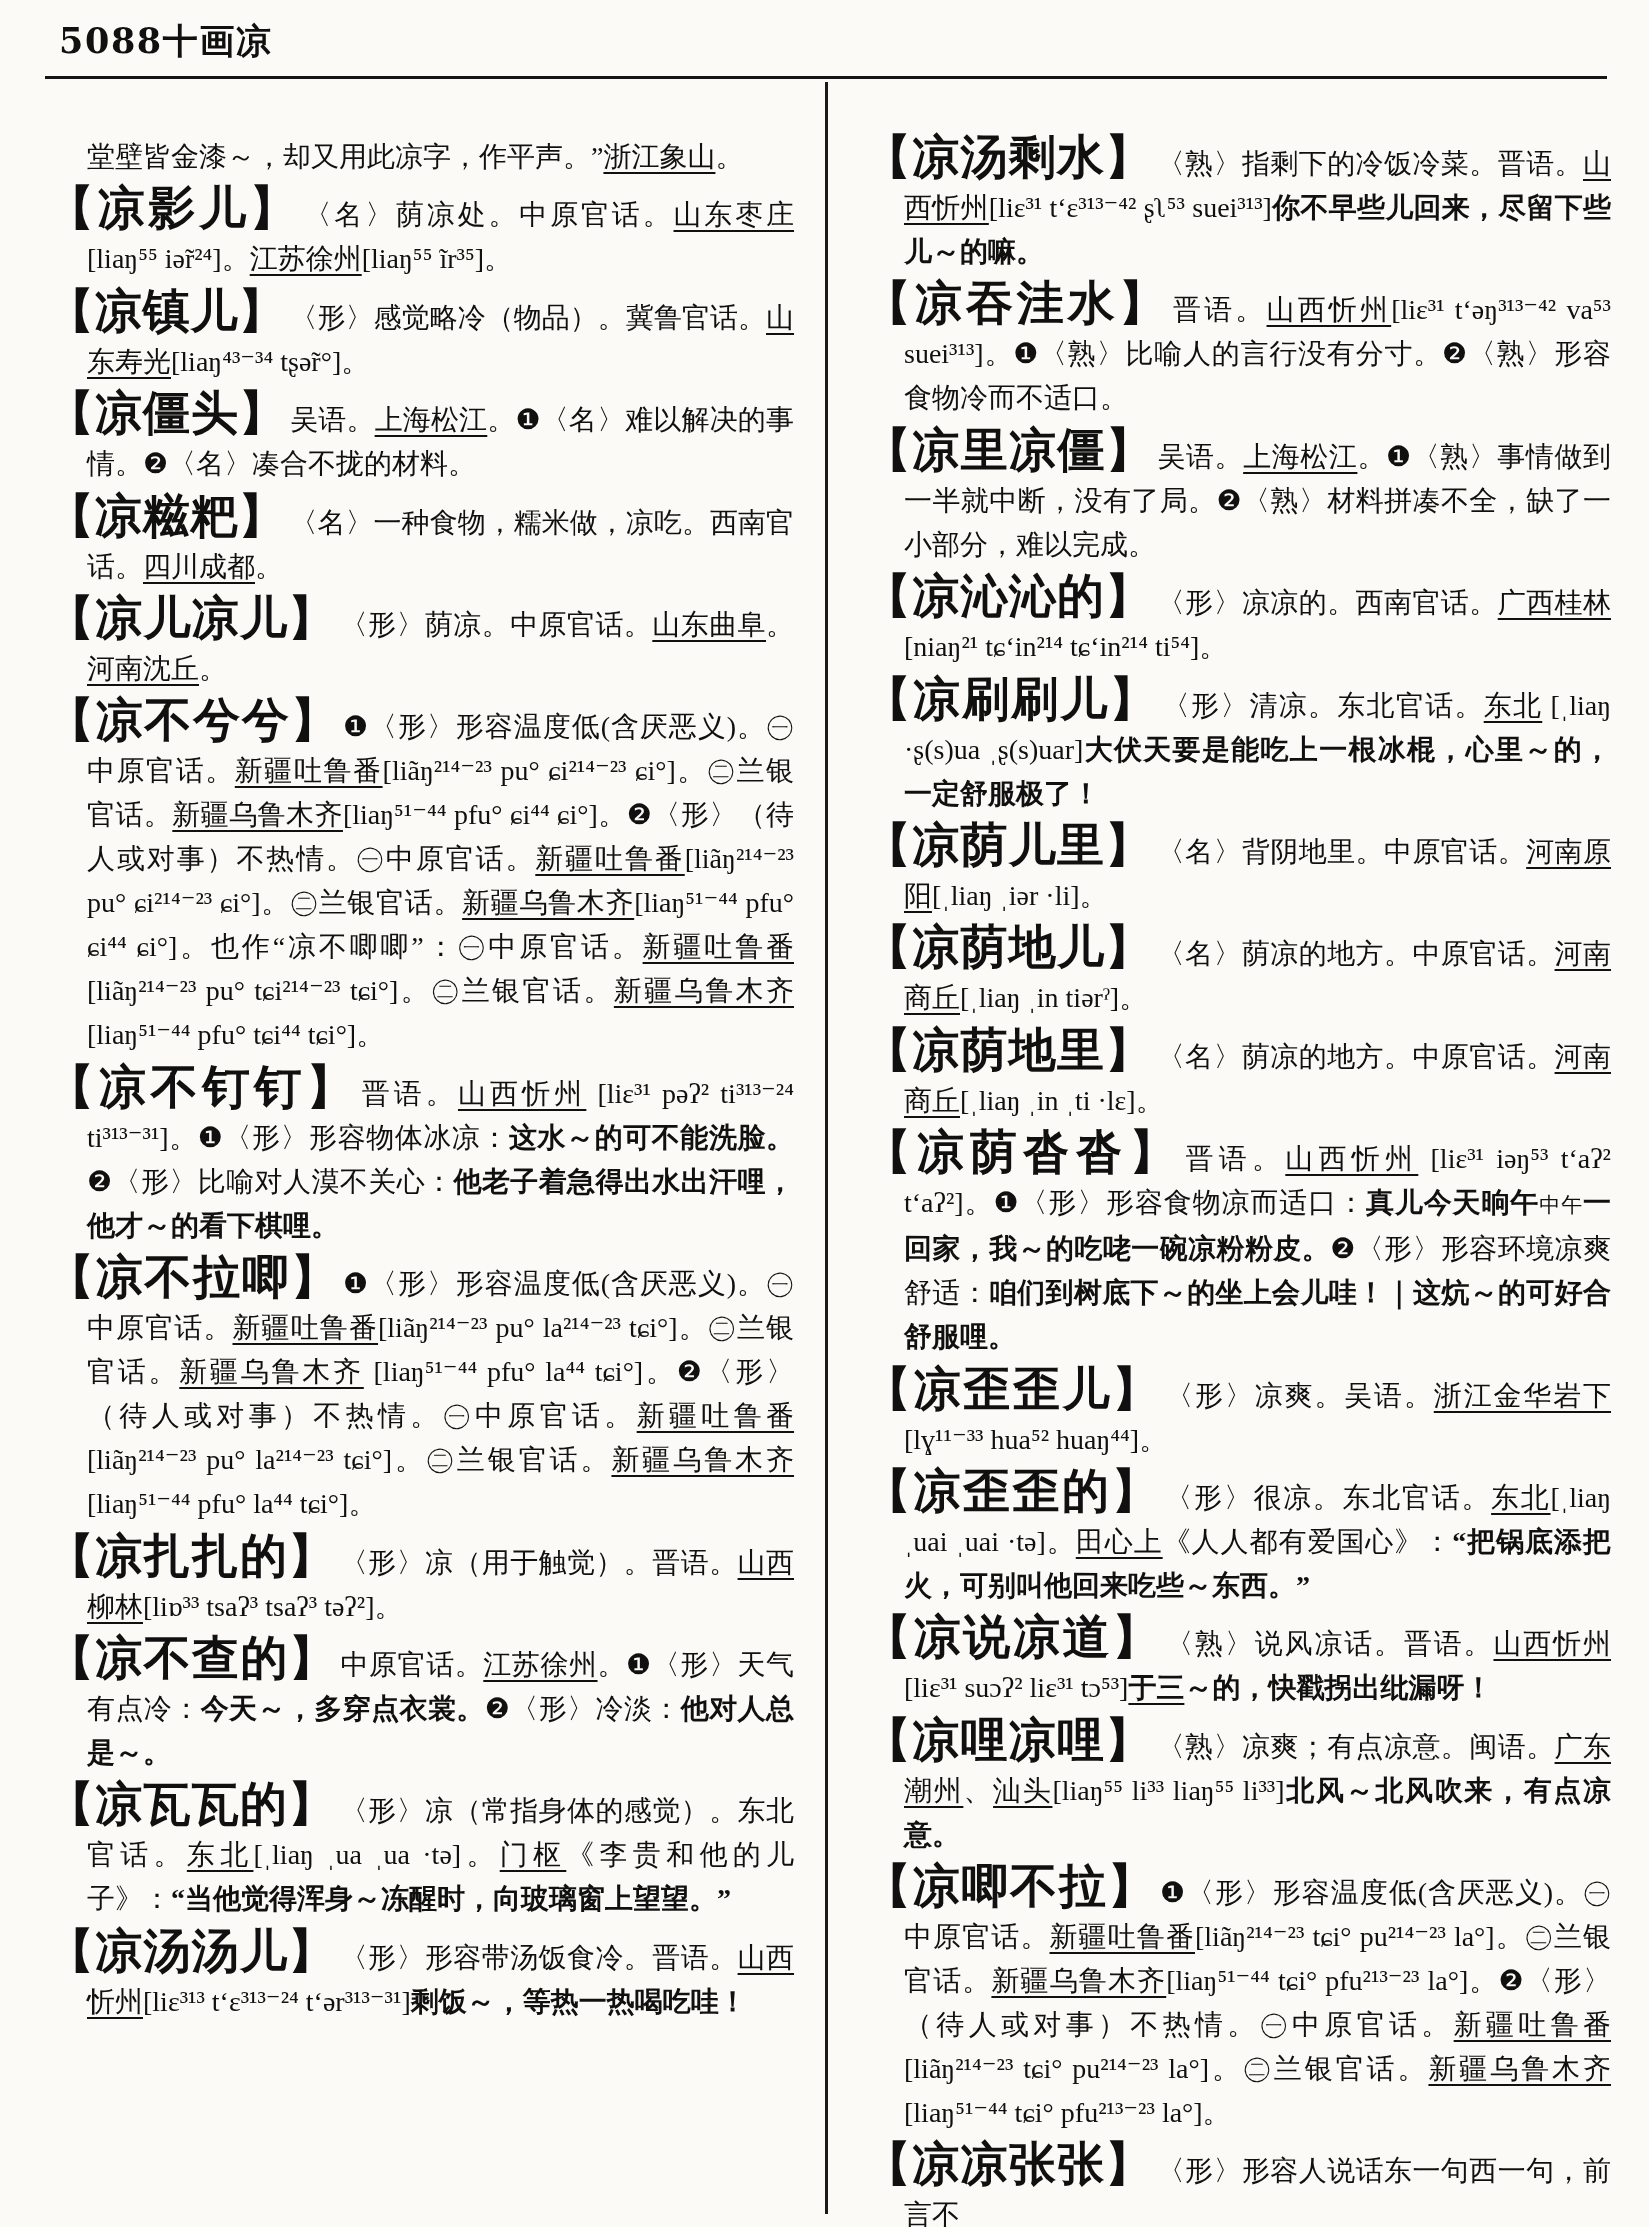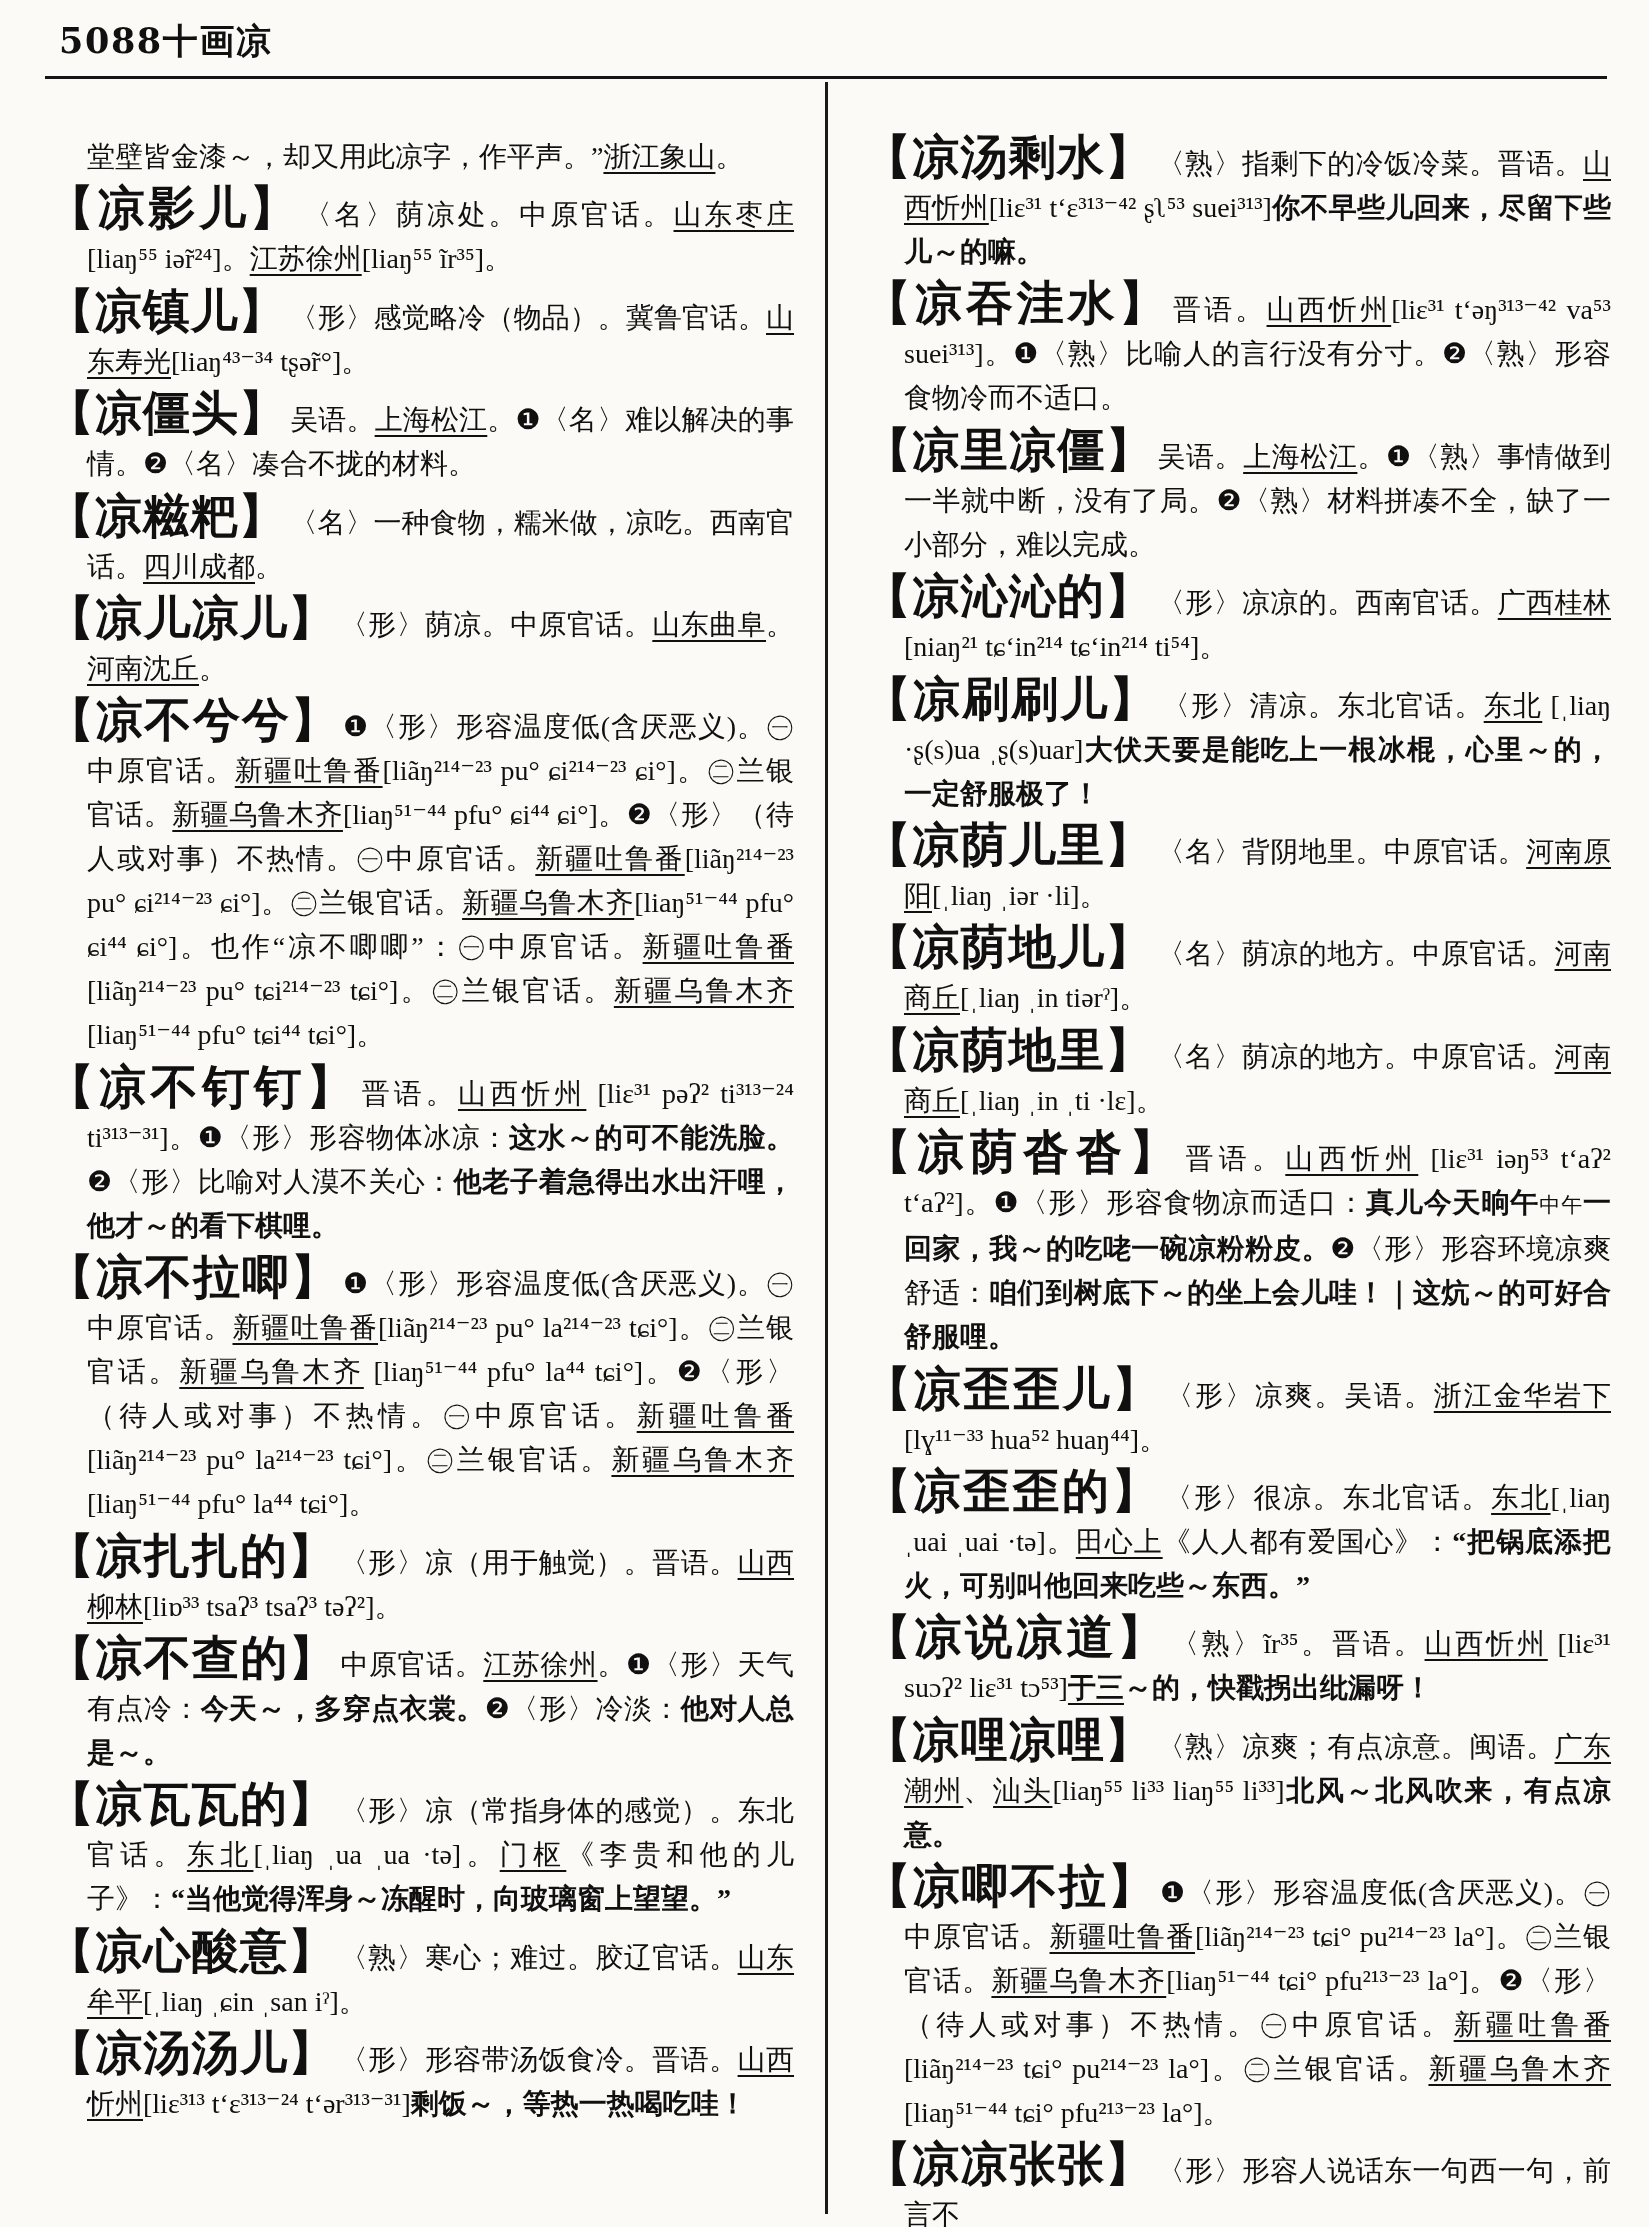--- a/index.html
+++ b/index.html
@@ -54,35 +54,34 @@
       <div class="entry"><span class="hw">【凉镇儿】</span><span>〈形〉感觉略冷（物品）。冀鲁官话。</span><span class="u">山东寿光</span><span>[liaŋ⁴³⁻³⁴ tʂə̃r°]。</span></div>
       <div class="entry"><span class="hw">【凉僵头】</span><span>吴语。</span><span class="u">上海松江</span><span>。❶〈名〉难以解决的事情。❷〈名〉凑合不拢的材料。</span></div>
       <div class="entry"><span class="hw">【凉糍粑】</span><span>〈名〉一种食物，糯米做，凉吃。西南官话。</span><span class="u">四川成都</span><span>。</span></div>
       <div class="entry"><span class="hw">【凉儿凉儿】</span><span>〈形〉荫凉。中原官话。</span><span class="u">山东曲阜</span><span>。</span><span class="u">河南沈丘</span><span>。</span></div>
       <div class="entry"><span class="hw">【凉不兮兮】</span><span>❶〈形〉形容温度低(含厌恶义)。㊀中原官话。</span><span class="u">新疆吐鲁番</span><span>[liãŋ²¹⁴⁻²³ pu° ɕi²¹⁴⁻²³ ɕi°]。㊁兰银官话。</span><span class="u">新疆乌鲁木齐</span><span>[liaŋ⁵¹⁻⁴⁴ pfu° ɕi⁴⁴ ɕi°]。❷〈形〉（待人或对事）不热情。㊀中原官话。</span><span class="u">新疆吐鲁番</span><span>[liãŋ²¹⁴⁻²³ pu° ɕi²¹⁴⁻²³ ɕi°]。㊁兰银官话。</span><span class="u">新疆乌鲁木齐</span><span>[liaŋ⁵¹⁻⁴⁴ pfu° ɕi⁴⁴ ɕi°]。也作“凉不唧唧”：㊀中原官话。</span><span class="u">新疆吐鲁番</span><span> [liãŋ²¹⁴⁻²³ pu° tɕi²¹⁴⁻²³ tɕi°]。㊁兰银官话。</span><span class="u">新疆乌鲁木齐</span><span>[liaŋ⁵¹⁻⁴⁴ pfu° tɕi⁴⁴ tɕi°]。</span></div>
       <div class="entry"><span class="hw">【凉不钉钉】</span><span>晋语。</span><span class="u">山西忻州</span><span> [liɛ³¹ pəʔ² ti³¹³⁻²⁴ ti³¹³⁻³¹]。❶〈形〉形容物体冰凉：</span><span class="b">这水～的可不能洗脸。</span><span>❷〈形〉比喻对人漠不关心：</span><span class="b">他老子着急得出水出汗哩，他才～的看下棋哩。</span></div>
       <div class="entry"><span class="hw">【凉不拉唧】</span><span>❶〈形〉形容温度低(含厌恶义)。㊀中原官话。</span><span class="u">新疆吐鲁番</span><span>[liãŋ²¹⁴⁻²³ pu° la²¹⁴⁻²³ tɕi°]。㊁兰银官话。</span><span class="u">新疆乌鲁木齐</span><span> [liaŋ⁵¹⁻⁴⁴ pfu° la⁴⁴ tɕi°]。❷〈形〉（待人或对事）不热情。㊀中原官话。</span><span class="u">新疆吐鲁番</span><span>[liãŋ²¹⁴⁻²³ pu° la²¹⁴⁻²³ tɕi°]。㊁兰银官话。</span><span class="u">新疆乌鲁木齐</span><span>[liaŋ⁵¹⁻⁴⁴ pfu° la⁴⁴ tɕi°]。</span></div>
       <div class="entry"><span class="hw">【凉扎扎的】</span><span>〈形〉凉（用于触觉）。晋语。</span><span class="u">山西柳林</span><span>[liɒ³³ tsaʔ³ tsaʔ³ təʔ²]。</span></div>
       <div class="entry"><span class="hw">【凉不查的】</span><span>中原官话。</span><span class="u">江苏徐州</span><span>。❶〈形〉天气有点冷：</span><span class="b">今天～，多穿点衣裳。</span><span>❷〈形〉冷淡：</span><span class="b">他对人总是～。</span></div>
       <div class="entry"><span class="hw">【凉瓦瓦的】</span><span>〈形〉凉（常指身体的感觉）。东北官话。</span><span class="u">东北</span><span>[ˌliaŋ ˌua ˌua ·tə]。</span><span class="u">门枢</span><span>《李贵和他的儿子》：</span><span class="b">“当他觉得浑身～冻醒时，向玻璃窗上望望。”</span></div>
-      <div class="entry"><span class="hw">【凉心酸意】</span><span>〈熟〉寒心；难过。胶辽官话。</span><span class="u">山东牟平</span><span>[ˌliaŋ ˌɕin ˌsan iˀ]。</span></div>
       <div class="entry"><span class="hw">【凉汤汤儿】</span><span>〈形〉形容带汤饭食冷。晋语。</span><span class="u">山西忻州</span><span>[liɛ³¹³ t‘ɛ³¹³⁻²⁴ t‘ər³¹³⁻³¹]</span><span class="b">剩饭～，等热一热喝吃哇！</span></div>
     </div>
   <div class="column right" id="col-right">
       <div class="entry"><span class="hw">【凉汤剩水】</span><span>〈熟〉指剩下的冷饭冷菜。晋语。</span><span class="u">山西忻州</span><span>[liɛ³¹ t‘ɛ³¹³⁻⁴² ʂʅ⁵³ suei³¹³]</span><span class="b">你不早些儿回来，尽留下些儿～的嘛。</span></div>
       <div class="entry"><span class="hw">【凉吞洼水】</span><span>晋语。</span><span class="u">山西忻州</span><span>[liɛ³¹ t‘əŋ³¹³⁻⁴² va⁵³ suei³¹³]。❶〈熟〉比喻人的言行没有分寸。❷〈熟〉形容食物冷而不适口。</span></div>
       <div class="entry"><span class="hw">【凉里凉僵】</span><span>吴语。</span><span class="u">上海松江</span><span>。❶〈熟〉事情做到一半就中断，没有了局。❷〈熟〉材料拼凑不全，缺了一小部分，难以完成。</span></div>
       <div class="entry"><span class="hw">【凉沁沁的】</span><span>〈形〉凉凉的。西南官话。</span><span class="u">广西桂林</span><span>[niaŋ²¹ tɕ‘in²¹⁴ tɕ‘in²¹⁴ ti⁵⁴]。</span></div>
       <div class="entry"><span class="hw">【凉刷刷儿】</span><span>〈形〉清凉。东北官话。</span><span class="u">东北</span><span> [ˌliaŋ ·ʂ(s)ua ˌʂ(s)uar]</span><span class="b">大伏天要是能吃上一根冰棍，心里～的，一定舒服极了！</span></div>
       <div class="entry"><span class="hw">【凉荫儿里】</span><span>〈名〉背阴地里。中原官话。</span><span class="u">河南原阳</span><span>[ˌliaŋ ˌiər ·li]。</span></div>
       <div class="entry"><span class="hw">【凉荫地儿】</span><span>〈名〉荫凉的地方。中原官话。</span><span class="u">河南商丘</span><span>[ˌliaŋ ˌin tiərˀ]。</span></div>
       <div class="entry"><span class="hw">【凉荫地里】</span><span>〈名〉荫凉的地方。中原官话。</span><span class="u">河南商丘</span><span>[ˌliaŋ ˌin ˌti ·lɛ]。</span></div>
       <div class="entry"><span class="hw">【凉荫沓沓】</span><span>晋语。</span><span class="u">山西忻州</span><span> [liɛ³¹ iəŋ⁵³ t‘aʔ² t‘aʔ²]。❶〈形〉形容食物凉而适口：</span><span class="b">真儿今天晌午</span><span class="sm">中午</span><span class="b">一回家，我～的吃咾一碗凉粉粉皮。</span><span>❷〈形〉形容环境凉爽舒适：</span><span class="b">咱们到树底下～的坐上会儿哇！｜这炕～的可好合舒服哩。</span></div>
       <div class="entry"><span class="hw">【凉歪歪儿】</span><span>〈形〉凉爽。吴语。</span><span class="u">浙江金华岩下</span><span> [lɣ¹¹⁻³³ hua⁵² huaŋ⁴⁴]。</span></div>
       <div class="entry"><span class="hw">【凉歪歪的】</span><span>〈形〉很凉。东北官话。</span><span class="u">东北</span><span>[ˌliaŋ ˌuai ˌuai ·tə]。</span><span class="u">田心上</span><span>《人人都有爱国心》：</span><span class="b">“把锅底添把火，可别叫他回来吃些～东西。”</span></div>
-      <div class="entry"><span class="hw">【凉说凉道】</span><span>〈熟〉ĩr³⁵。晋语。</span><span class="u">山西忻州</span><span> [liɛ³¹ suɔʔ² liɛ³¹ tɔ⁵³]</span><span class="u b">于三</span><span class="b">～的，快戳拐出纰漏呀！</span></div>
+      <div class="entry"><span class="hw">【凉说凉道】</span><span>〈熟〉说风凉话。晋语。</span><span class="u">山西忻州</span><span> [liɛ³¹ suɔʔ² liɛ³¹ tɔ⁵³]</span><span class="u b">于三</span><span class="b">～的，快戳拐出纰漏呀！</span></div>
       <div class="entry"><span class="hw">【凉哩凉哩】</span><span>〈熟〉凉爽；有点凉意。闽语。</span><span class="u">广东潮州</span><span>、</span><span class="u">汕头</span><span>[liaŋ⁵⁵ li³³ liaŋ⁵⁵ li³³]</span><span class="b">北风～北风吹来，有点凉意。</span></div>
       <div class="entry"><span class="hw">【凉唧不拉】</span><span>❶〈形〉形容温度低(含厌恶义)。㊀中原官话。</span><span class="u">新疆吐鲁番</span><span>[liãŋ²¹⁴⁻²³ tɕi° pu²¹⁴⁻²³ la°]。㊁兰银官话。</span><span class="u">新疆乌鲁木齐</span><span>[liaŋ⁵¹⁻⁴⁴ tɕi° pfu²¹³⁻²³ la°]。❷〈形〉（待人或对事）不热情。㊀中原官话。</span><span class="u">新疆吐鲁番</span><span>[liãŋ²¹⁴⁻²³ tɕi° pu²¹⁴⁻²³ la°]。㊁兰银官话。</span><span class="u">新疆乌鲁木齐</span><span>[liaŋ⁵¹⁻⁴⁴ tɕi° pfu²¹³⁻²³ la°]。</span></div>
       <div class="entry"><span class="hw">【凉凉张张】</span><span>〈形〉形容人说话东一句西一句，前言不</span></div>
     </div>
 
 </div>
 
 
 </body></html>

